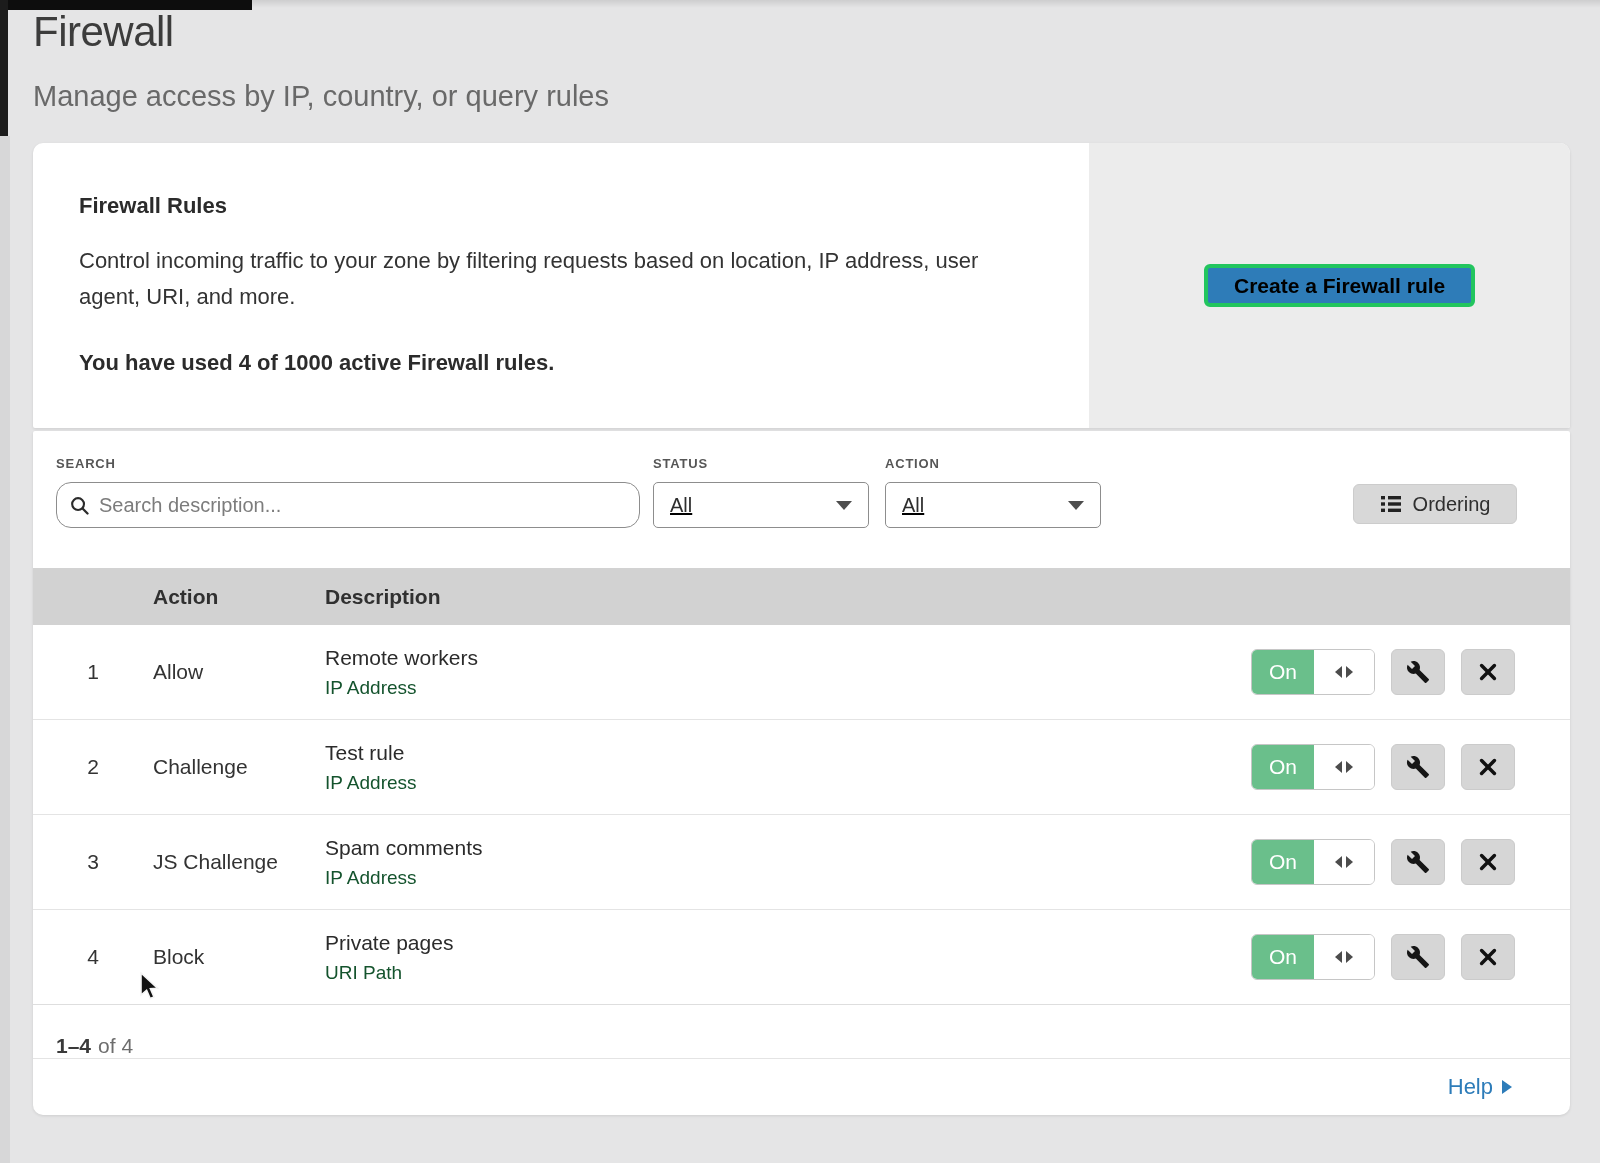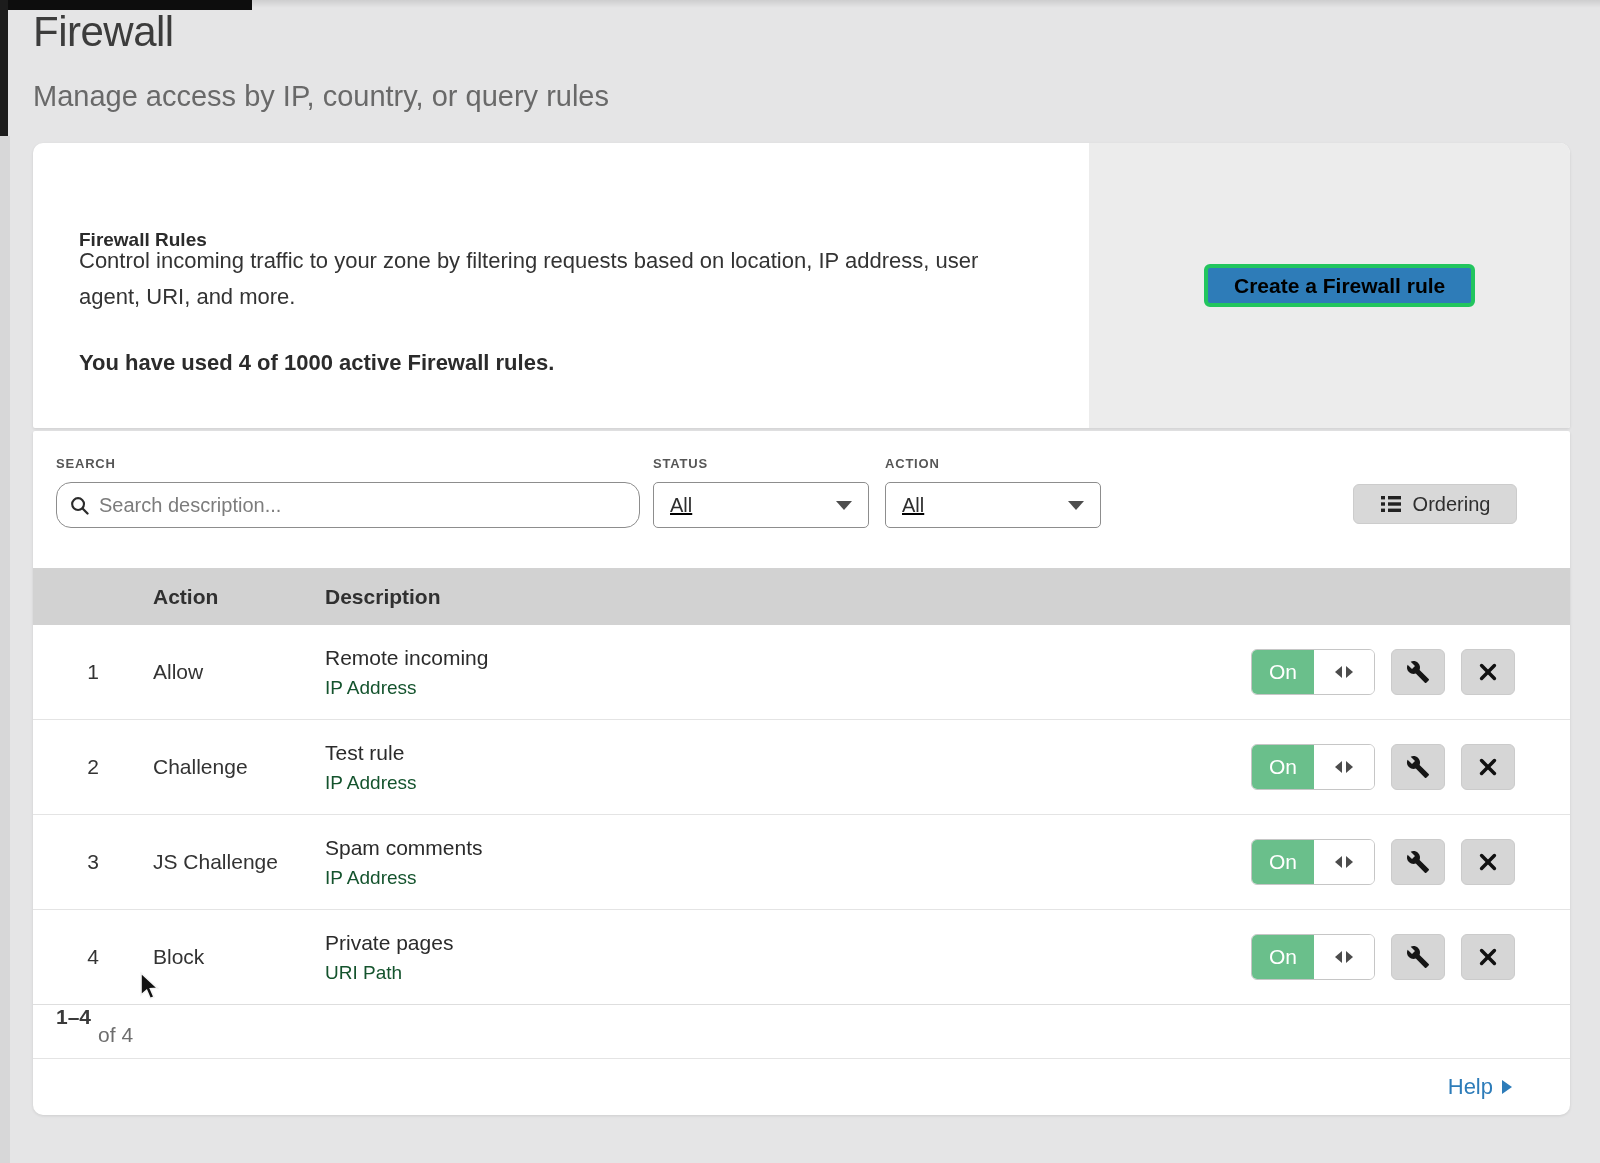--- a/index.html
+++ b/index.html
@@ -19,21 +19,21 @@
   .left-edge { position:absolute; left:0; top:136px; width:10px; height:1027px; background:#d7d7d8; }
 
   .page-title { position:absolute; left:33px; top:8px; font-size:42px; font-weight:500; color:#3c3c3c; letter-spacing:-0.5px; }
   .page-subtitle { position:absolute; left:33px; top:80px; font-size:29px; font-weight:400; color:#696969; }
 
   
   .card1 { position:absolute; left:33px; top:143px; width:1537px; height:285px;
            background:#ffffff; border-radius:10px 10px 2px 2px; box-shadow:0 1px 3px rgba(0,0,0,0.10); }
   .card1-right { position:absolute; right:0; top:0; width:481px; height:285px;
                  background:#ececec; border-radius:0 10px 2px 0; }
-  .ov-heading { position:absolute; left:46px; top:50px; font-size:19px; font-weight:700; color:#2b2b2b;margin-top:36px; }
+  .ov-heading { position:absolute; left:46px; top:50px; font-size:22px; font-weight:700; color:#2b2b2b; }
   .ov-desc { position:absolute; left:46px; top:100px; width:945px; font-size:22px; line-height:36px; color:#333333; }
   .ov-usage { position:absolute; left:46px; top:207px; font-size:22px; font-weight:700; color:#2b2b2b; }
   .create-btn { position:absolute; left:115px; top:121px; height:43px; padding:0 26px;
                 background:#2e7cb8; border:4px solid #22c55e; border-radius:6px;
                 color:#000000; font-size:21px; font-weight:700; display:flex; align-items:center; cursor:pointer; }
 
   
   .card2 { position:absolute; left:33px; top:431px; width:1537px; height:684px;
            background:#ffffff; border-radius:2px 2px 10px 10px; box-shadow:0 1px 3px rgba(0,0,0,0.10); }
 
@@ -74,21 +74,21 @@
             border:1px solid #c6c6c6; cursor:pointer; background:#fff; }
   .toggle-on { width:62px; background:#6abf8b; color:#ffffff; font-size:21px;
                display:flex; align-items:center; justify-content:center; }
   .toggle-arrows { width:60px; background:#ffffff; display:flex; align-items:center; justify-content:center; gap:4px; }
   .arr-left { width:0; height:0; border-top:6px solid transparent; border-bottom:6px solid transparent; border-right:7px solid #4c4c4c; }
   .arr-right { width:0; height:0; border-top:6px solid transparent; border-bottom:6px solid transparent; border-left:7px solid #4c4c4c; }
 
   .icon-btn { width:54px; height:46px; background:#d6d6d6; border:1px solid #cbcbcb; border-radius:6px;
               display:flex; align-items:center; justify-content:center; cursor:pointer; }
 
-  .pagination { position:absolute; left:23px; top:574px; height:53px; display:flex; align-items:flex-start; font-size:21px; }
+  .pagination { position:absolute; left:23px; top:574px; height:53px; display:flex; align-items:flex-end; font-size:21px; }
   .pagination .range { font-weight:700; color:#3a3a3a; }
   .pagination .of { color:#6d6d6d; margin-left:7px;margin-top:18px; }
   .footer-row { position:absolute; left:0; top:627px; width:100%; height:57px; border-top:1px solid #e4e4e4; }
   .help-link { position:absolute; right:58px; top:50%; transform:translateY(-50%);
                display:flex; align-items:center; gap:9px; color:#2d7cb9; font-size:22px; cursor:pointer; }
   .help-arrow { width:0; height:0; border-top:7px solid transparent; border-bottom:7px solid transparent; border-left:10px solid #2d7cb9; }
 
   .cursor { position:absolute; left:138px; top:972px; pointer-events:none; }
 </style>
 </head>
@@ -150,21 +150,21 @@
     <div class="th">Action</div>
     <div class="th">Description</div>
   </div>
 
   <div class="tbody">
 
     <div class="rule-row grid-cols">
       <div class="cell-index">1</div>
       <div class="cell-action">Allow</div>
       <div class="cell-desc">
-        <div class="title">Remote incoming</div>
+        <div class="title">Remote workers</div>
         <div class="sub">IP Address</div>
       </div>
       <div class="row-controls">
         <div class="toggle">
           <div class="toggle-on">On</div>
           <div class="toggle-arrows">
               <span class="arr-left"></span>
               <span class="arr-right"></span>
             </div>
         </div>

